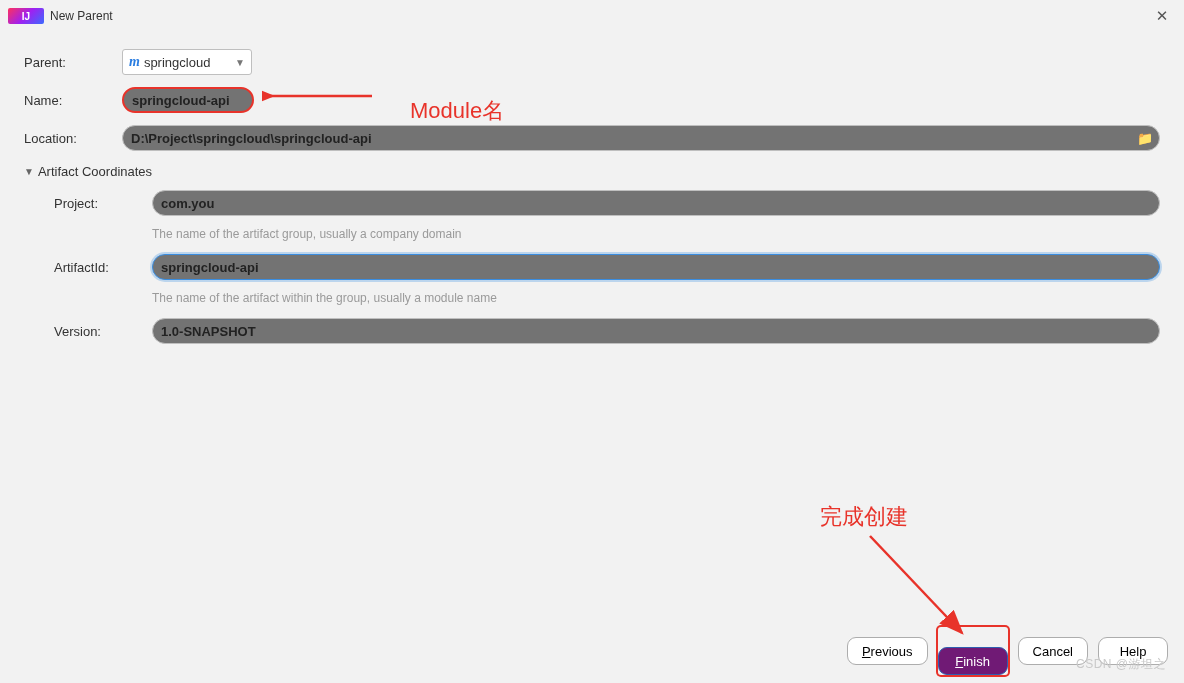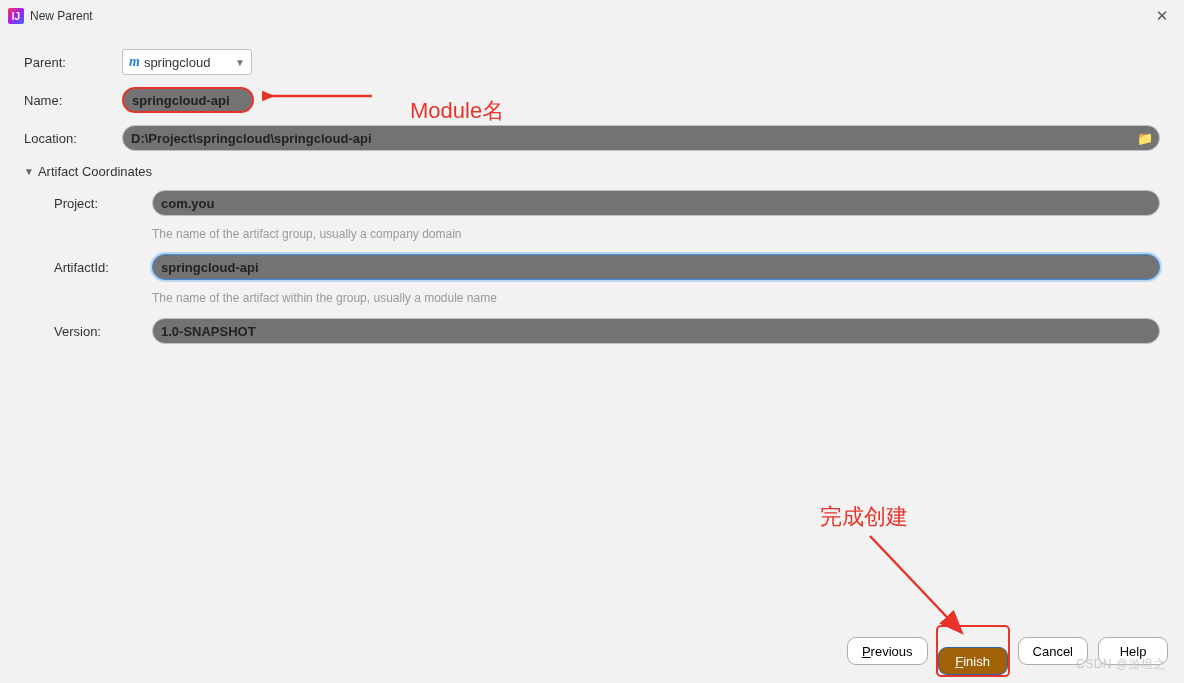--- a/index.html
+++ b/index.html
@@ -16,21 +16,21 @@
     .titlebar {
       height: 32px;
       display: flex;
       align-items: center;
       padding: 0 8px;
       background: #f2f2f2;
       justify-content: space-between;
     }
     .titlebar-left { display: flex; align-items: center; gap: 6px; }
     .app-icon {
-      width: 16px; height: 16px;
+      width: 36px; height: 16px;
       background: linear-gradient(135deg,#fe315d 0%,#a020f0 50%,#3b6bff 100%);
       border-radius: 2px;
       display:flex;align-items:center;justify-content:center;
       color:#fff;font-size:10px;font-weight:bold;
     }
     .title { font-size: 12px; color:#333; }
     .close-x { width:28px;text-align:center;font-size:15px;color:#555;cursor:pointer; }
     .content { padding: 16px 24px 0 24px; }
     .row { display:flex; align-items:center; margin-bottom:10px; min-height:28px; }
     .label { width:98px; flex-shrink:0; color:#333; }
@@ -58,21 +58,21 @@
     .hint { font-size:12px; color:#9a9a9a; margin:4px 0 12px 128px; }
     .hint2 { margin-left:128px; }
     .buttonbar {
       position:absolute; bottom:8px; left:0; right:0; height:48px;
       display:flex; align-items:center; justify-content:flex-end; gap:10px; padding:0 16px;
     }
     .btn {
       min-width:70px; height:28px; padding:0 14px; background:#fff; border:1px solid #adadad;
       border-radius:9px; font-size:13px; cursor:pointer; display:flex;align-items:center;justify-content:center;
     }
-    .btn-primary { background:#a16207; border-color:#2e5fb0; color:#fff; font-weight:500;margin-top:20px; }
+    .btn-primary { background:#701a75; border-color:#2e5fb0; color:#fff; font-weight:500;margin-top:20px; }
     .finish-highlight { box-shadow:0 0 0 2px #e8332a; border-radius:3px; }
     .mnemonic { text-decoration: underline; }
     .annotation { position:absolute; color:#e8332a; font-size:22px; font-family:"Microsoft YaHei","SimSun",sans-serif; pointer-events:none; font-weight:400; }
     .arrow-svg { position:absolute; pointer-events:none; }
     .watermark { position:absolute; bottom:10px; right:18px; font-size:12px; color:#c9c9c9; letter-spacing:.5px; pointer-events:none; }
   </style>
 </head>
 <body>
 
 <div class="titlebar">

